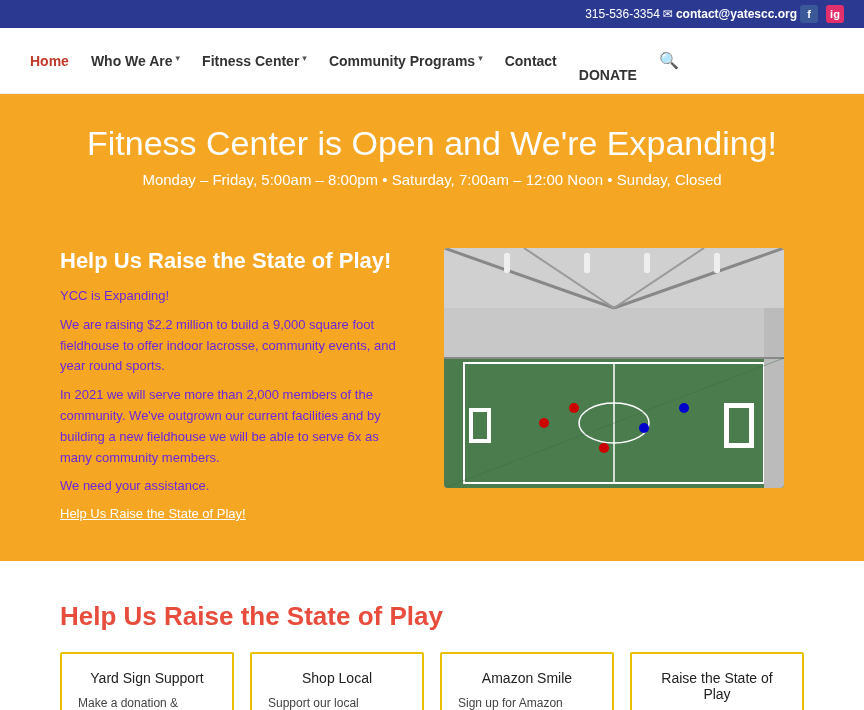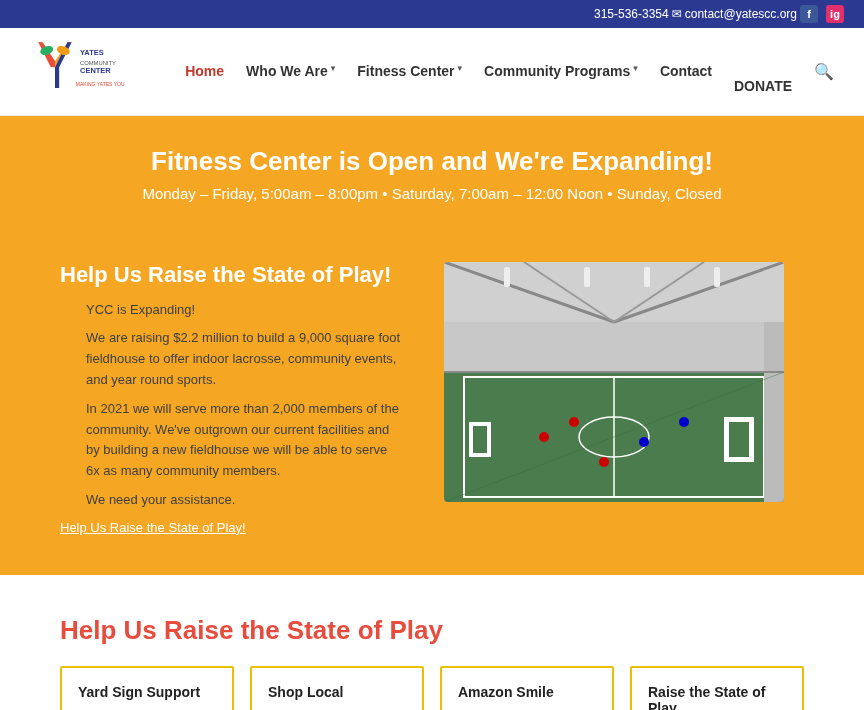--- a/index.html
+++ b/index.html
@@ -9,21 +9,21 @@
     .top-bar {
       background: #2b3990;
       color: #fff;
       font-size: 12px;
       padding: 5px 20px;
       display: flex;
       justify-content: flex-end;
       align-items: center;
       gap: 3px;
     }
-    .top-bar a { color: #fff; text-decoration: none; }
+    .top-bar a { color: #fff; text-decoration: none; font-weight: bold; }
     .top-bar-icons { display: flex; gap: 8px; align-items: center; }
     .fb-icon, .ig-icon {
       width: 18px; height: 18px; border-radius: 3px;
       display: inline-flex; align-items: center; justify-content: center;
       font-size: 11px; font-weight: bold; color: #fff;
     }
     .fb-icon { background: #3b5998; }
     .ig-icon { background: #e1306c; }
 
     
@@ -64,22 +64,22 @@
     }
 
     
     .hero-banner {
       background: #f5a623;
       text-align: center;
       padding: 30px 20px;
       color: #fff;
     }
     .hero-banner h1 {
-      font-size: 26px;
-      font-weight: 700;
+      font-size: 34px;
+      font-weight: 400;
       margin-bottom: 8px;
     }
     .hero-banner p {
       font-size: 15px;
       font-weight: 500;
     }
 
     
     .expanding-section {
       background: #f5a623;
@@ -92,22 +92,21 @@
     .expanding-text h2 {
       font-size: 22px;
       font-weight: 800;
       margin-bottom: 12px;
       color: #fff;
     }
     .expanding-text p {
       font-size: 13px;
       line-height: 1.6;
       margin-bottom: 8px;
-      color: #404040;
-      margin-left: 26px;
+      color: #6d28d9;
     }
     .expanding-text a {
       color: #fff;
       text-decoration: underline;
       font-size: 13px;
     }
     .expanding-image {
       width: 340px;
       flex-shrink: 0;
       background: #888;
@@ -137,23 +136,24 @@
       gap: 16px;
     }
     .card {
       flex: 1;
       border: 2px solid #e8c000;
       padding: 16px;
       border-radius: 2px;
     }
     .card h3 {
       font-size: 14px;
-      font-weight: 700;
+      font-weight: 400;
       margin-bottom: 8px;
       color: #222;
+      text-align: center;
     }
     .card p {
       font-size: 12px;
       line-height: 1.5;
       color: #444;
       margin-bottom: 10px;
     }
   </style>
 </head>
 <body>
@@ -162,37 +162,20 @@
   <span>315-536-3354</span>
   <span>✉</span>
   <a href="mailto:contact@yatescc.org">contact@yatescc.org</a>
   <div class="top-bar-icons">
     <span class="fb-icon">f</span>
     <span class="ig-icon">ig</span>
   </div>
 </div>
 
 <div class="header">
-  <div class="logo-area">
-
-    <svg class="logo-svg" viewBox="0 0 120 80">
-
-      <polygon points="10,5 30,35 50,5 45,5 30,28 15,5" fill="#f5a623"></polygon>
-      <polygon points="30,35 30,60 35,60 35,35 50,5 45,5" fill="#2b3990"></polygon>
-      <polygon points="10,5 15,5 30,28 30,35 25,35" fill="#e74c3c"></polygon>
-
-      <ellipse cx="20" cy="15" rx="8" ry="5" fill="#27ae60" transform="rotate(-20,20,15)"></ellipse>
-      <ellipse cx="40" cy="15" rx="8" ry="5" fill="#f39c12" transform="rotate(20,40,15)"></ellipse>
-
-      <text x="60" y="20" font-size="9" font-weight="900" fill="#2b3990" font-family="Arial">YATES</text>
-      <text x="60" y="32" font-size="7" fill="#555" font-family="Arial">COMMUNITY</text>
-      <text x="60" y="42" font-size="9" font-weight="900" fill="#2b3990" font-family="Arial">CENTER</text>
-      <text x="55" y="58" font-size="6" fill="#e74c3c" font-family="Arial">MAKING YATES YOU</text>
-    </svg>
-  </div>
   <nav class="nav">
     <a class="active" href="#">Home</a>
     <span class="nav-item-with-arrow">
       <a href="#">Who We Are</a>
       <span class="arrow-down">▾</span>
     </span>
     <span class="nav-item-with-arrow">
       <a href="#">Fitness Center</a>
       <span class="arrow-down">▾</span>
     </span>

